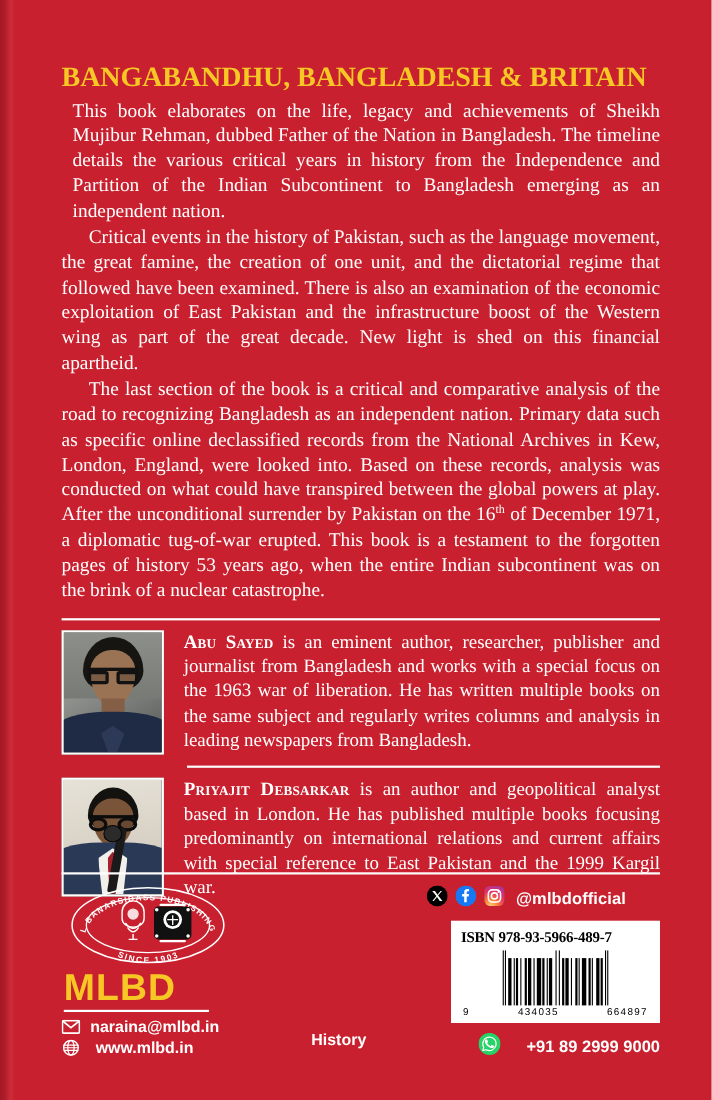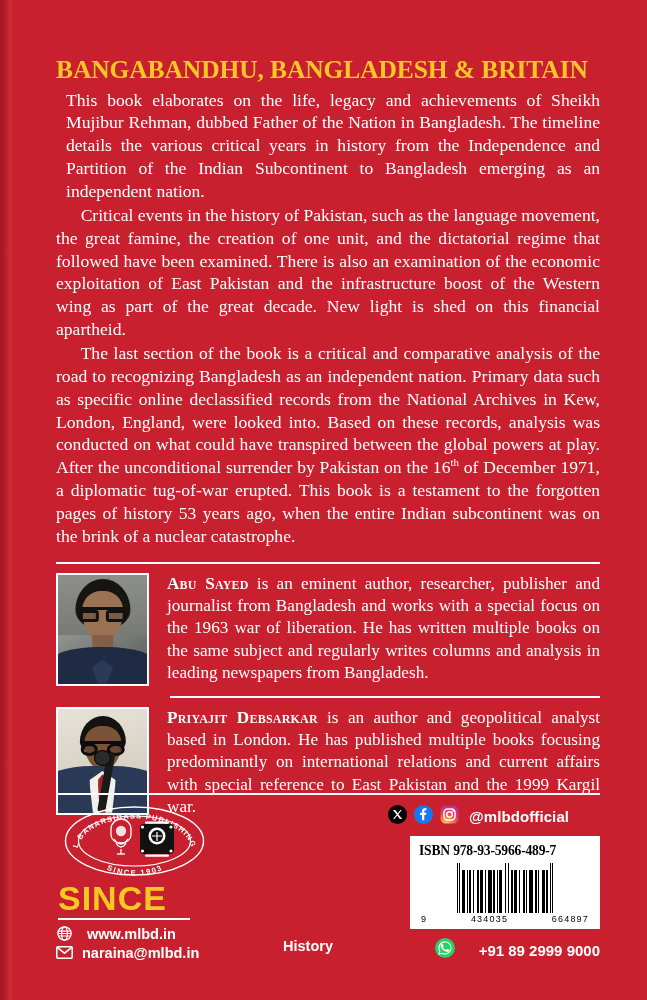--- a/index.html
+++ b/index.html
@@ -454,42 +454,42 @@
                 <circle cx="109" cy="22" r="1.6"></circle>
                 <circle cx="80.5" cy="46" r="1.6"></circle>
                 <circle cx="109" cy="46" r="1.6"></circle>
                 <rect x="83" y="16.5" width="24" height="2.2" rx="1"></rect>
                 <rect x="83" y="49.5" width="24" height="2.2" rx="1"></rect>
               </g>
             </g>
           </svg>
         </div>
 
-        <div class="mlbd-word">SINCE</div>
+        <div class="mlbd-word">MLBD</div>
         <div class="mlbd-underline"></div>
+
+        <div class="contact-line">
+          <span class="ic">
+            <svg width="17" height="13" viewBox="0 0 17 13" aria-hidden="true">
+              <rect x="0.8" y="0.8" width="15.4" height="11.4" rx="1" fill="none" stroke="#ffffff" stroke-width="1.5"></rect>
+              <path d="M1.2,1.4 L8.5,7.2 L15.8,1.4" fill="none" stroke="#ffffff" stroke-width="1.5"></path>
+            </svg>
+          </span>
+          <span>naraina@mlbd.in</span>
+        </div>
 
         <div class="contact-line web">
           <span class="ic">
             <svg width="15" height="15" viewBox="0 0 16 16" aria-hidden="true">
               <circle cx="8" cy="8" r="7.1" fill="none" stroke="#ffffff" stroke-width="1.4"></circle>
               <ellipse cx="8" cy="8" rx="3.1" ry="7.1" fill="none" stroke="#ffffff" stroke-width="1.2"></ellipse>
               <path d="M1,5.4 H15 M1,10.6 H15 M0.9,8 H15.1" stroke="#ffffff" stroke-width="1.2"></path>
             </svg>
           </span>
           <span>www.mlbd.in</span>
-        </div>
-
-        <div class="contact-line">
-          <span class="ic">
-            <svg width="17" height="13" viewBox="0 0 17 13" aria-hidden="true">
-              <rect x="0.8" y="0.8" width="15.4" height="11.4" rx="1" fill="none" stroke="#ffffff" stroke-width="1.5"></rect>
-              <path d="M1.2,1.4 L8.5,7.2 L15.8,1.4" fill="none" stroke="#ffffff" stroke-width="1.5"></path>
-            </svg>
-          </span>
-          <span>naraina@mlbd.in</span>
         </div>
 
         <div class="category-label">History</div>
       </div>
 
       <div class="right-block">
 
         <div class="social-row">
           <span>
             <svg width="19" height="19" viewBox="0 0 24 24" aria-hidden="true">

